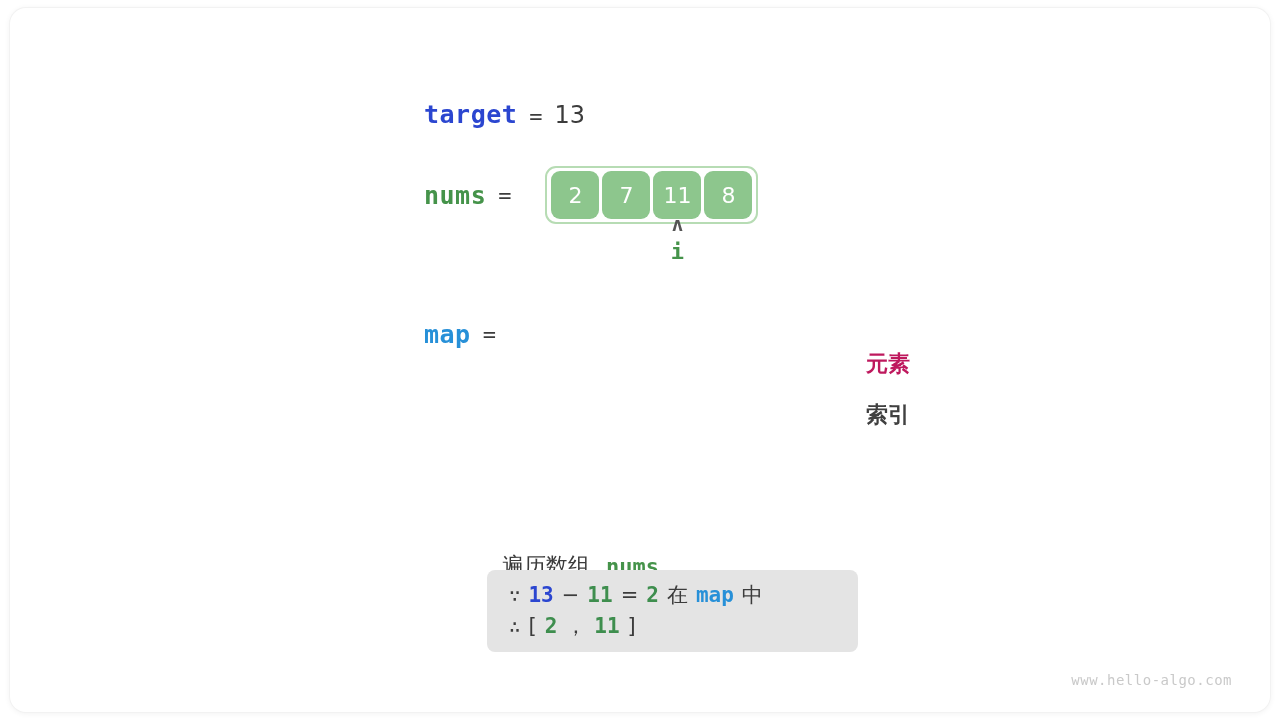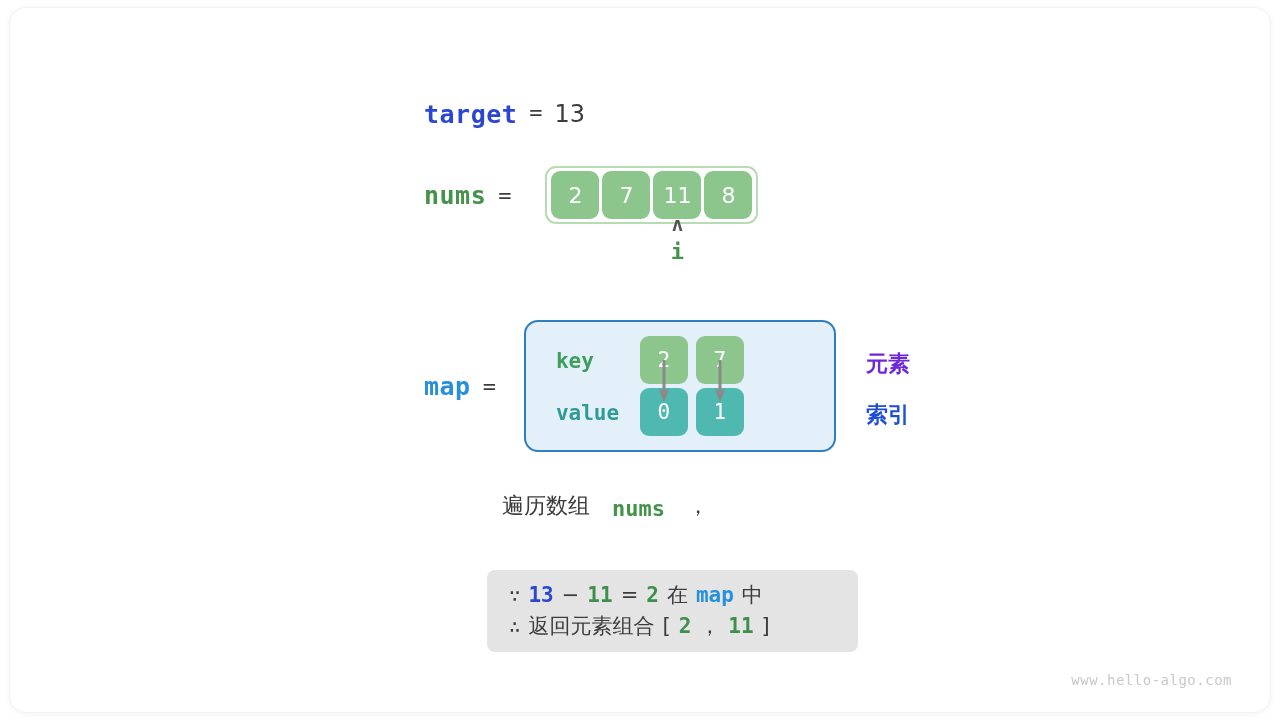--- a/index.html
+++ b/index.html
@@ -34,21 +34,21 @@
   }
 
   .mono { font-family: "DejaVu Sans Mono", "Liberation Mono", monospace; }
 
   
   #target-row {
     position: absolute;
     left: 414px;
     top: 92px;
     display: flex;
-    align-items: flex-start;
+    align-items: flex-end;
     gap: 12px;
   }
   #target-label {
     font-size: 25px;
     font-weight: bold;
     color: #2b46d0;
     letter-spacing: 0.5px;
   }
   #target-eq {
     font-size: 22px;
@@ -198,34 +198,34 @@
   }
 
   
   #annot-element, #annot-index {
     position: absolute;
     left: 856px;
     font-family: "DejaVu Sans", "Liberation Sans", sans-serif;
     font-size: 22px;
     font-weight: bold;
   }
-  #annot-element { top: 341px; color: #6d28d9; }
-  #annot-index   { top: 392px; color: #1d4ed8; }
+  #annot-element { top: 341px; color: #be185d; }
+  #annot-index   { top: 392px; color: #404040; }
 
   
   #caption-line {
     position: absolute;
     left: 492px;
-    top: 483px;
-    font-family: "DejaVu Sans", "Liberation Sans", sans-serif;
-    font-size: 22px;
-    color: #3c3c3c;
-    display: flex;
-    align-items: flex-end;
-    gap: 22px;
+    top: 543px;
+    font-family: "DejaVu Sans", "Liberation Sans", sans-serif;
+    font-size: 22px;
+    color: #3c3c3c;
+    display: flex;
+    align-items: center;
+    gap: 16px;
   }
   #caption-var {
     font-family: "DejaVu Sans Mono", "Liberation Mono", monospace;
     font-weight: bold;
     color: #45934a;
     font-size: 22px;
   }
   #caption-comma { color: #3c3c3c; }
 
   
@@ -292,43 +292,20 @@
 
     <div id="pointer-group" style="left: 641.469px;">
       <div id="pointer-caret" class="mono">ʌ</div>
       <div id="pointer-name" class="mono">i</div>
     </div>
 
     <div id="map-row">
       <span id="map-label" class="mono">map</span>
       <span id="map-eq" class="mono">=</span>
 
-      <div id="map-box">
-        <span class="map-rowlabel mono" id="map-key-label">key</span>
-        <span class="map-rowlabel mono" id="map-value-label">value</span>
-
-        <div id="map-cells">
-          <div class="map-col">
-            <div class="map-key-cell">2</div>
-            <div class="map-val-cell">0</div>
-            <svg class="map-arrow" viewBox="0 0 12 44">
-              <line x1="6" y1="0" x2="6" y2="32" stroke="#8a8a8a" stroke-width="3"></line>
-              <polygon points="6,42 1,30 11,30" fill="#8a8a8a"></polygon>
-            </svg>
-          </div>
-          <div class="map-col">
-            <div class="map-key-cell">7</div>
-            <div class="map-val-cell">1</div>
-            <svg class="map-arrow" viewBox="0 0 12 44">
-              <line x1="6" y1="0" x2="6" y2="32" stroke="#8a8a8a" stroke-width="3"></line>
-              <polygon points="6,42 1,30 11,30" fill="#8a8a8a"></polygon>
-            </svg>
-          </div>
-        </div>
-      </div>
     </div>
 
     <div id="annot-element">元素</div>
     <div id="annot-index">索引</div>
 
     <div id="caption-line">
       <span>遍历数组</span>
       <span id="caption-var">nums</span>
       <span id="caption-comma">，</span>
     </div>
@@ -340,21 +317,20 @@
         <span class="tok-dark">−</span>
         <span class="tok-green">11</span>
         <span class="tok-dark">=</span>
         <span class="tok-green">2</span>
         <span class="tok-han">在</span>
         <span class="tok-lblue">map</span>
         <span class="tok-han">中</span>
       </div>
       <div class="concl-line">
         <span class="tok-sym mono">∴</span>
-        <span class="tok-han">返回元素组合</span>
         <span class="tok-dark">[</span>
         <span class="tok-green">2</span>
         <span class="tok-dark">，</span>
         <span class="tok-green">11</span>
         <span class="tok-dark">]</span>
       </div>
     </div>
 
     <div id="watermark">www.hello-algo.com</div>
 

